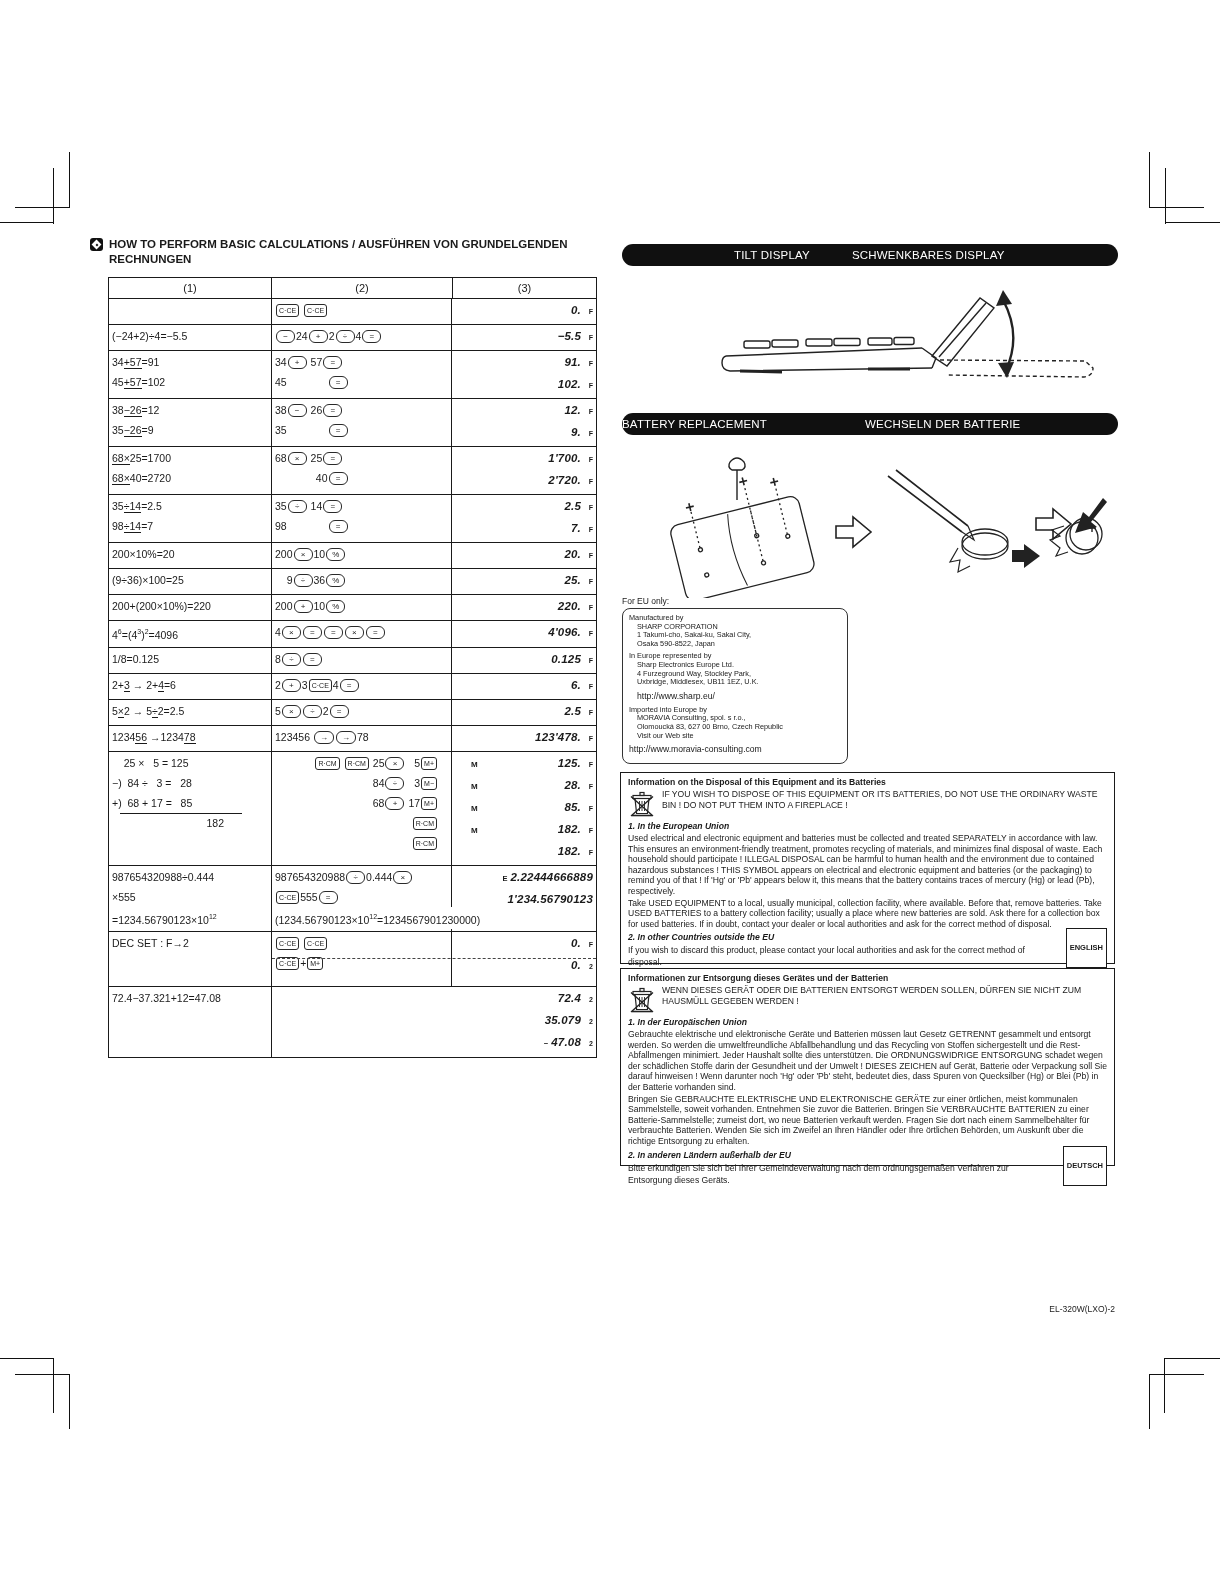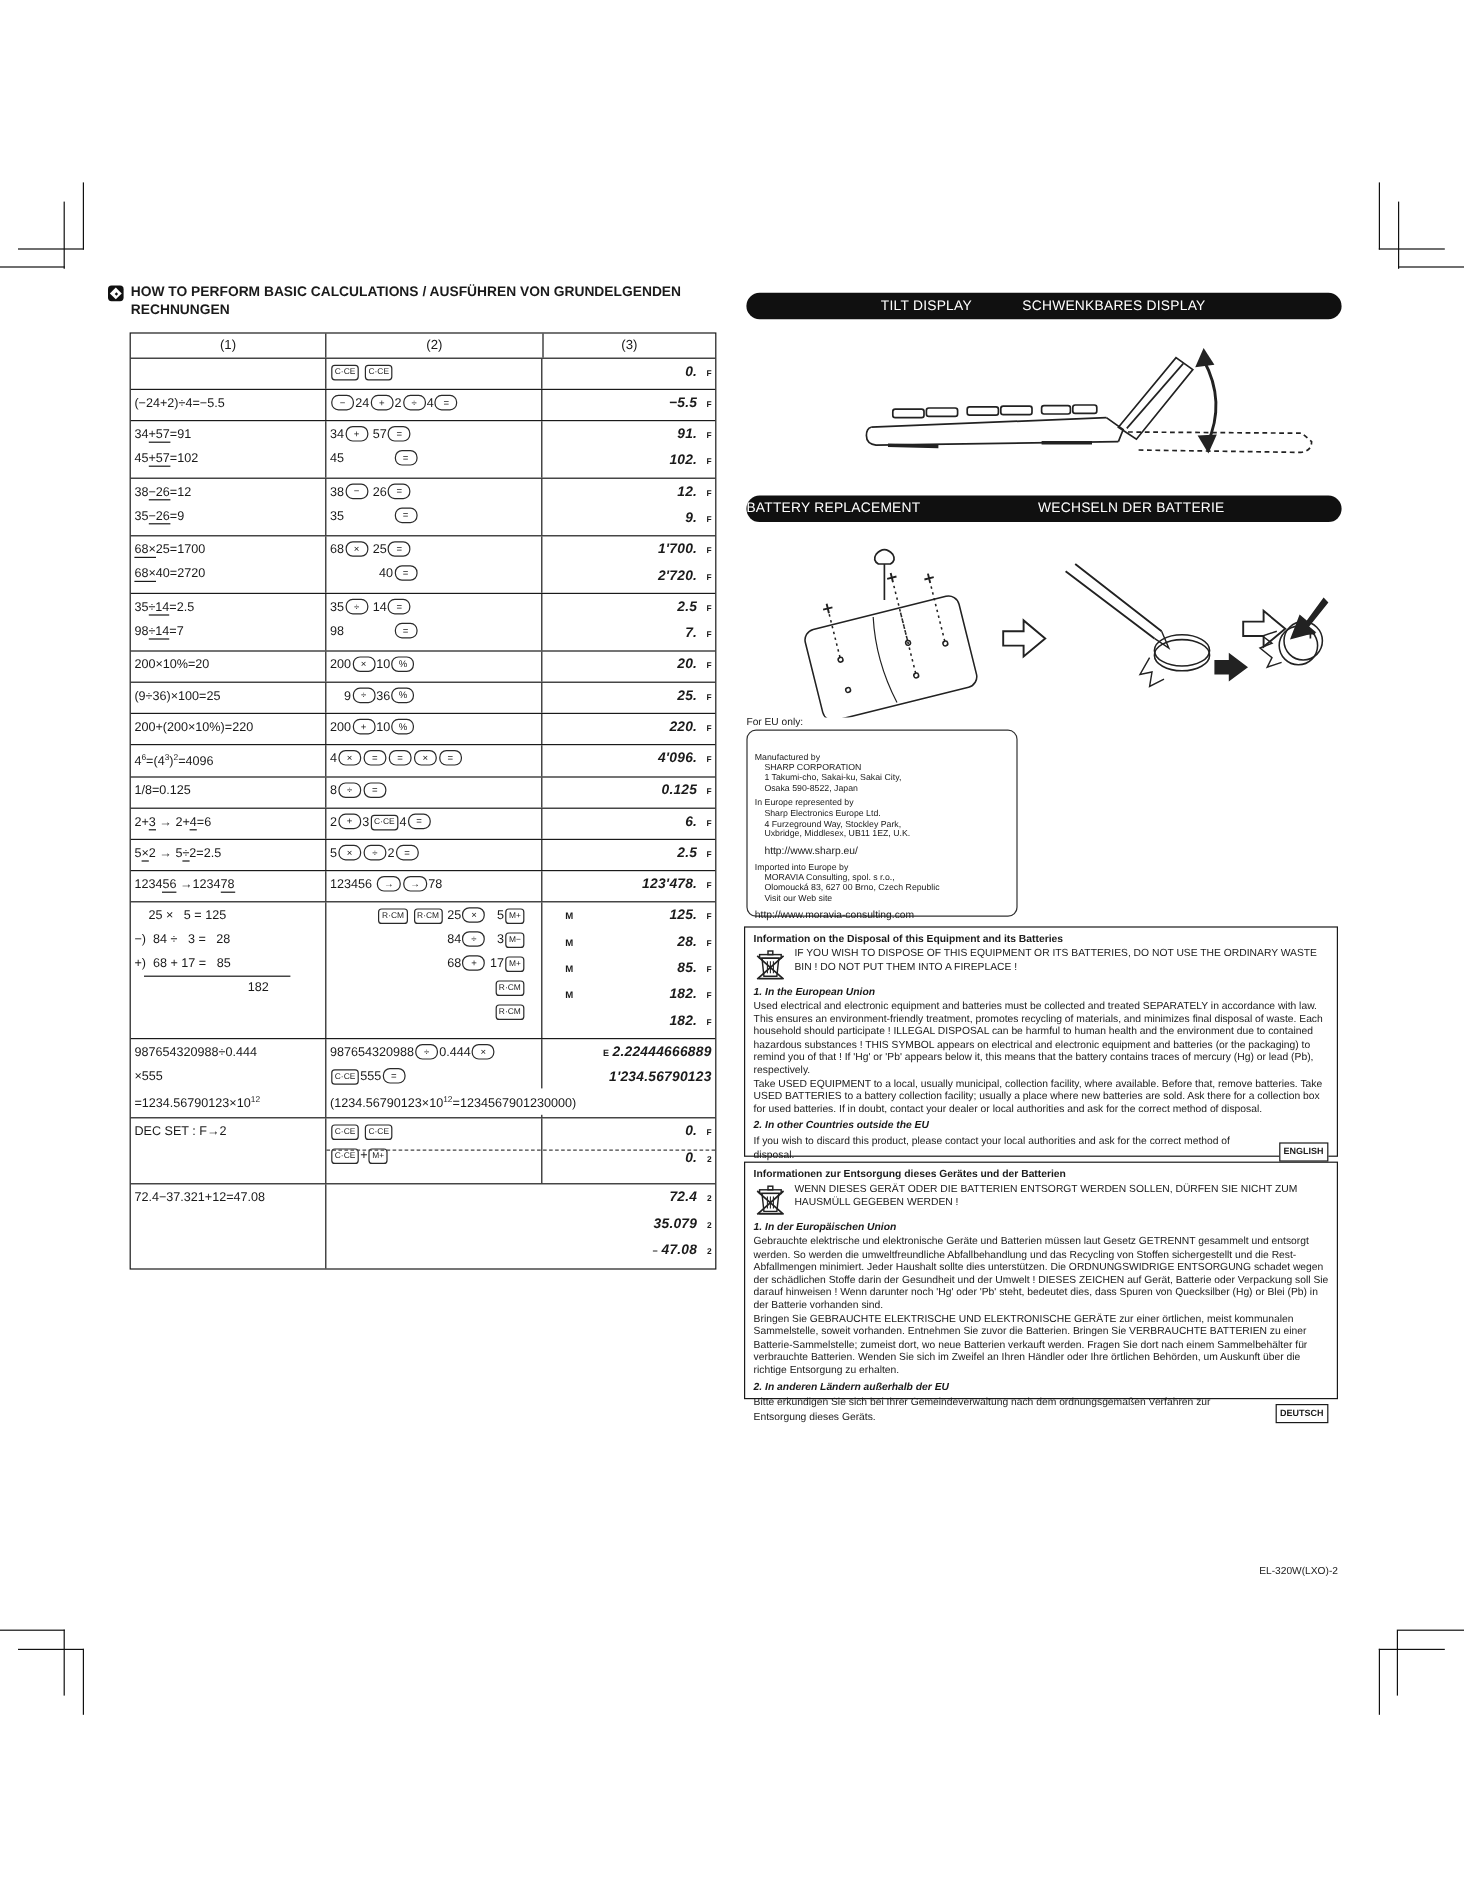--- a/index.html
+++ b/index.html
@@ -43,36 +43,36 @@
   .rsuf{width:9px;text-align:right;font-size:7px;font-weight:700;margin-left:3px;}
   .rpre{font-size:7.5px;font-weight:700;margin-right:3px;}
   .mleft{font-size:8px;font-weight:700;padding-left:16px;}
   
   .banner{position:absolute;left:622px;width:496px;height:22px;background:#101010;border-radius:11px;
           display:flex;align-items:center;color:#fff;font-weight:400;font-size:11.5px;letter-spacing:.2px;}
   .banner span{white-space:nowrap;}
   
   #eu-label{position:absolute;left:622px;top:596px;font-size:8.5px;}
   #eu-box{position:absolute;left:622px;top:608px;width:226px;height:156px;border:1.3px solid #333;
-          border-radius:8px;padding:18px 6px;box-sizing:border-box;}
+          border-radius:8px;padding:5px 6px;box-sizing:border-box;}
   #eu-box .eline{font-size:7.3px;line-height:8.6px;}
   #eu-box .eline.i{padding-left:8px;}
   #eu-box .eline.g{margin-top:4px;}
   #eu-box .eline.url{font-size:8.6px;line-height:11px;}
   
   .dispbox{position:absolute;left:620px;width:495px;border:1.4px solid #1a1a1a;padding:4px 7px 5px 7px;box-sizing:border-box;}
   .dispbox .dtitle{font-size:8.6px;font-weight:700;line-height:11px;}
   .dispbox .warnwrap{overflow:hidden;margin:1px 0 0 0;}
   .dispbox .weee{float:left;margin:1px 8px 0 2px;}
   .dispbox .warn{font-size:8.6px;line-height:10.5px;}
   .dispbox .sect{font-size:8.6px;font-weight:700;line-height:12px;margin-top:2px;font-style:italic;}
   .dispbox .para{font-size:8.6px;line-height:10.6px;margin-top:1px;}
   .dispbox .lastline{font-size:8.6px;line-height:12px;margin-top:1px;position:relative;padding-right:56px;}
   .langtag{position:absolute;right:0;bottom:0;border:1.2px solid #1a1a1a;font-size:7.5px;font-weight:700;
-           padding:1px 3px;background:#fff;}
+           padding:13px 3px;background:#fff;}
   
   #footer{position:absolute;left:915px;top:1304px;width:200px;text-align:right;font-size:8.5px;color:#222;}
   
   .illus{position:absolute;}
   svg{display:block;}
 </style>
 </head>
 <body>
 
 <div id="page">

